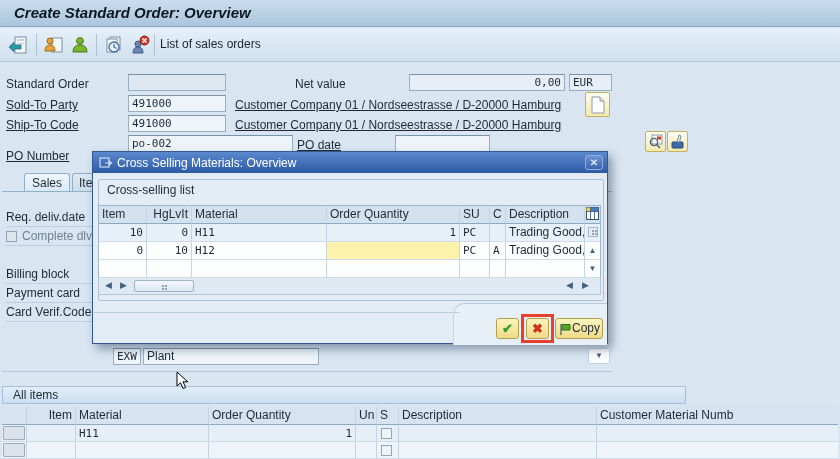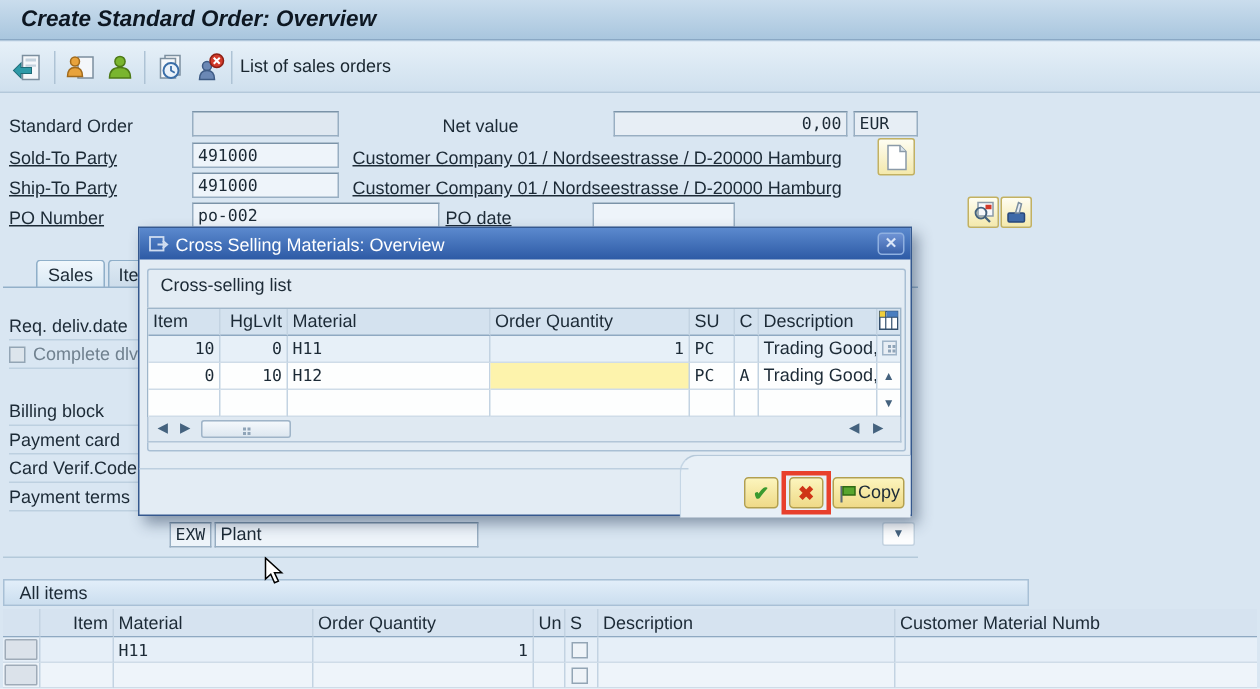--- a/index.html
+++ b/index.html
@@ -153,25 +153,25 @@
   <div class="lbl u" style="left:6px; top:97px">Sold-To Party</div>
   <div class="fld mono" style="left:128px; top:95px; width:98px">491000</div>
   <div class="lbl u link" style="left:235px; top:97px">Customer Company 01 / Nordseestrasse / D-20000 Hamburg</div>
   <div class="ybtn" style="left:585px; top:92px; width:25px; height:25px">
     <svg style="position:absolute;left:5px;top:3px" width="14" height="18" viewBox="0 0 14 18">
       <path d="M1 1 L9 1 L13 5 L13 17 L1 17 Z" fill="#fff" stroke="#8a9aa8"></path>
       <path d="M9 1 L9 5 L13 5" fill="#dde6ee" stroke="#8a9aa8"></path>
     </svg>
   </div>
 
-  <div class="lbl u" style="left:6px; top:117px">Ship-To Party</div>
+  <div class="lbl u" style="left:6px; top:117px">Ship-To Code</div>
   <div class="fld mono" style="left:128px; top:115px; width:98px">491000</div>
   <div class="lbl u link" style="left:235px; top:117px">Customer Company 01 / Nordseestrasse / D-20000 Hamburg</div>
 
-  <div class="lbl u" style="left:6px; top:137px">PO Number</div>
+  <div class="lbl u" style="left:6px; top:148px">PO Number</div>
   <div class="fld mono" style="left:128px; top:135px; width:165px">po-002</div>
   <div class="lbl u" style="left:297px; top:137px">PO date</div>
   <div class="fld mono" style="left:395px; top:135px; width:95px"></div>
   <div class="ybtn" style="left:645px; top:131px; width:21px; height:21px">
     <svg style="position:absolute;left:2px;top:2px" width="15" height="15" viewBox="0 0 15 15">
       <rect x="4" y="1" width="10" height="9" fill="#f7f9fb" stroke="#8a9aa8"></rect>
       <circle cx="6" cy="8" r="3.6" fill="none" stroke="#44627e" stroke-width="1.3"></circle>
       <path d="M8.5 10.5 L12 14" stroke="#44627e" stroke-width="1.5"></path>
       <rect x="9" y="2.5" width="4" height="3" fill="#d23a2a"></rect>
     </svg>
@@ -191,21 +191,20 @@
   </div>
 
   <div id="sales-panel" class="abs">
     <div class="frow" style="top:17px">Req. deliv.date</div>
     <div class="frow" style="top:36px">
       <span class="cb dis"></span><span class="dim">Complete dlv.</span>
     </div>
     <div class="frow" style="top:74px">Billing block</div>
     <div class="frow" style="top:93px">Payment card</div>
     <div class="frow" style="top:112px">Card Verif.Code</div>
-    <div class="frow" style="top:131px">Payment terms</div>
     <div class="fld mono" style="left:111px; top:156px; width:28px">EXW</div>
     <div class="fld" style="left:141px; top:156px; width:176px">Plant</div>
   </div>
   <div id="hdr-scroll-btn" class="abs">
     <span>▼</span>
   </div>
 
   <div id="all-items-bar" class="abs">
     <span>All items</span>
   </div>

